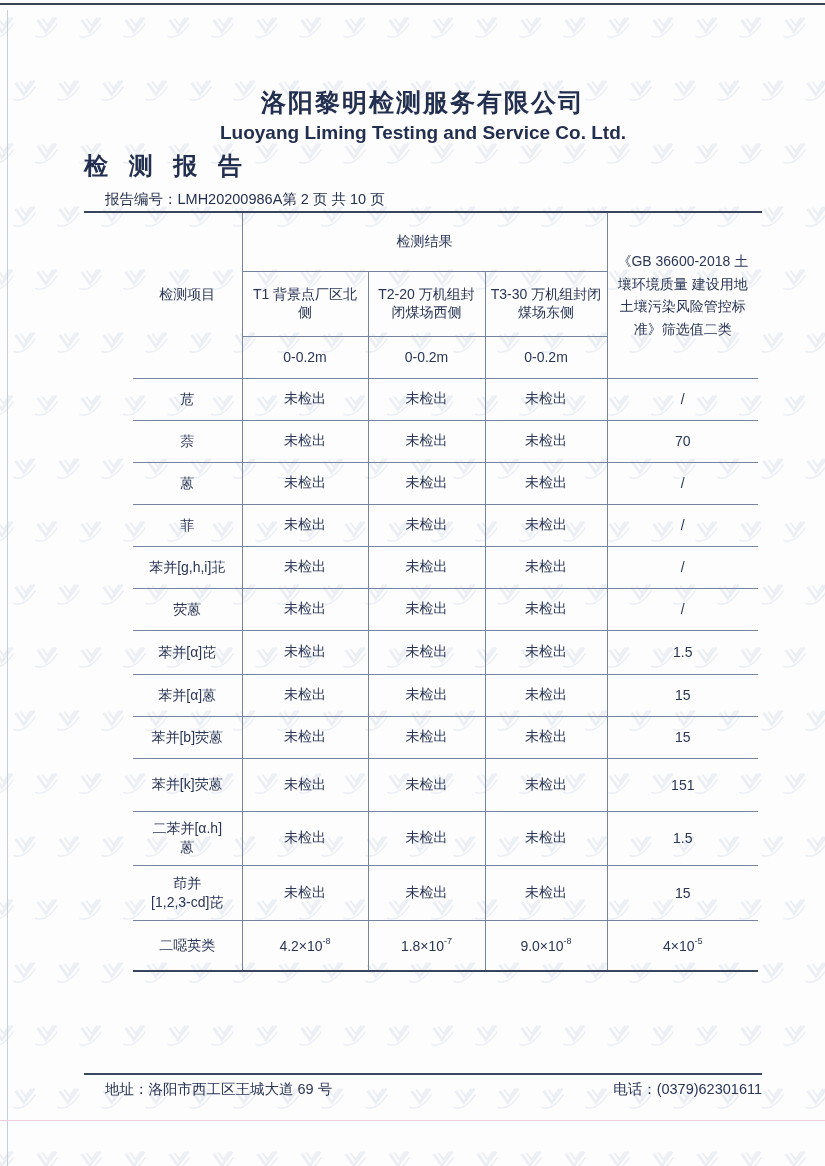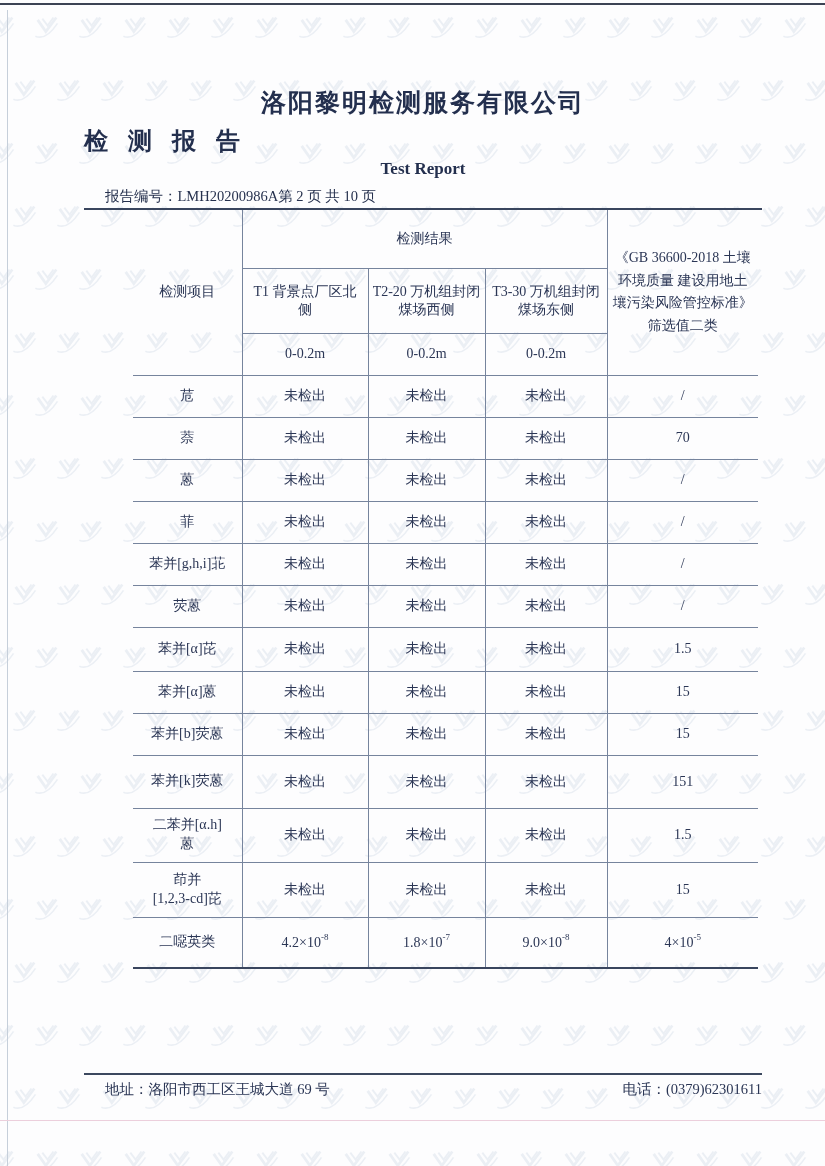--- a/index.html
+++ b/index.html
@@ -1,19 +1,19 @@
 <!DOCTYPE html>
 <html><head>
 <meta charset="utf-8">
 <style>
   html,body { margin:0; padding:0; background:#ffffff; }
   .page {
     position:relative; width:825px; height:1166px; overflow:hidden;
     background:#fdfdfe; color:#26314e;
-    font-family:Liberation Serif, serif;
+    font-family:Liberation Sans, sans-serif;
   }
   .watermarks { position:absolute; left:0; top:0; width:825px; height:1166px; z-index:0; pointer-events:none; }
   .wm { position:absolute; width:30px; height:28px; opacity:0.22; }
   .edge-top { position:absolute; top:3px; left:0; width:825px; height:2px; background:#3c4354; z-index:2; }
   .edge-left { position:absolute; top:10px; left:7px; width:1px; height:1156px; background:#c6cfda; z-index:2; }
   .pink-line { position:absolute; top:1120px; left:0; width:825px; height:1px; background:#eccfdc; z-index:2; }
 
   .doc { position:absolute; left:84px; top:0; width:678px; z-index:1; }
   .company-cn { margin-top:86px; text-align:center; font-weight:bold; font-size:25px; letter-spacing:2px; color:#232f4e; }
   .company-en { margin-top:3px; text-align:center; font-weight:bold; font-size:19px; color:#232f4e; }
@@ -1907,22 +1907,22 @@
         <path d="M8 4 L12.5 10 L17.5 3" fill="none" stroke="#aebfd4" stroke-width="1.6"></path>
         <path d="M2 19 Q11 23 21 8" fill="none" stroke="#aebfd4" stroke-width="1.4"></path>
       </svg>
     </div>
   <div class="edge-top"></div>
   <div class="edge-left"></div>
   <div class="pink-line"></div>
 
   <div class="doc">
     <div class="company-cn">洛阳黎明检测服务有限公司</div>
+    <div class="company-en">Luoyang Liming Testing and Service Co. Ltd.</div>
     <div class="title-cn">检 测 报 告</div>
-    <div class="title-en">Test Report</div>
 
     <div class="meta-row">
       <span>报告编号：LMH20200986A</span>
       <span>第 2 页 共 10 页</span>
     </div>
     <div class="rule-thick"></div>
 
     <table class="results">
       <colgroup>
           <col style="width:109px">

